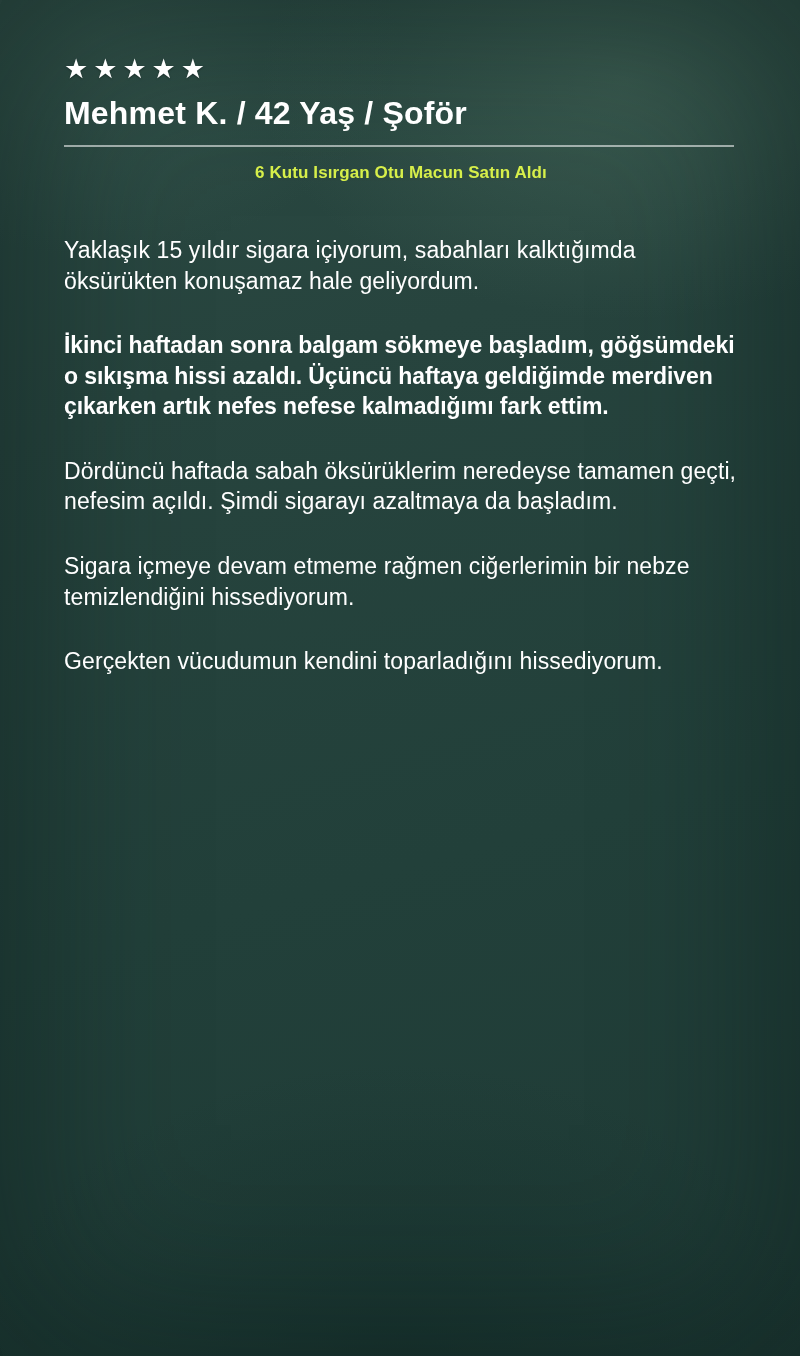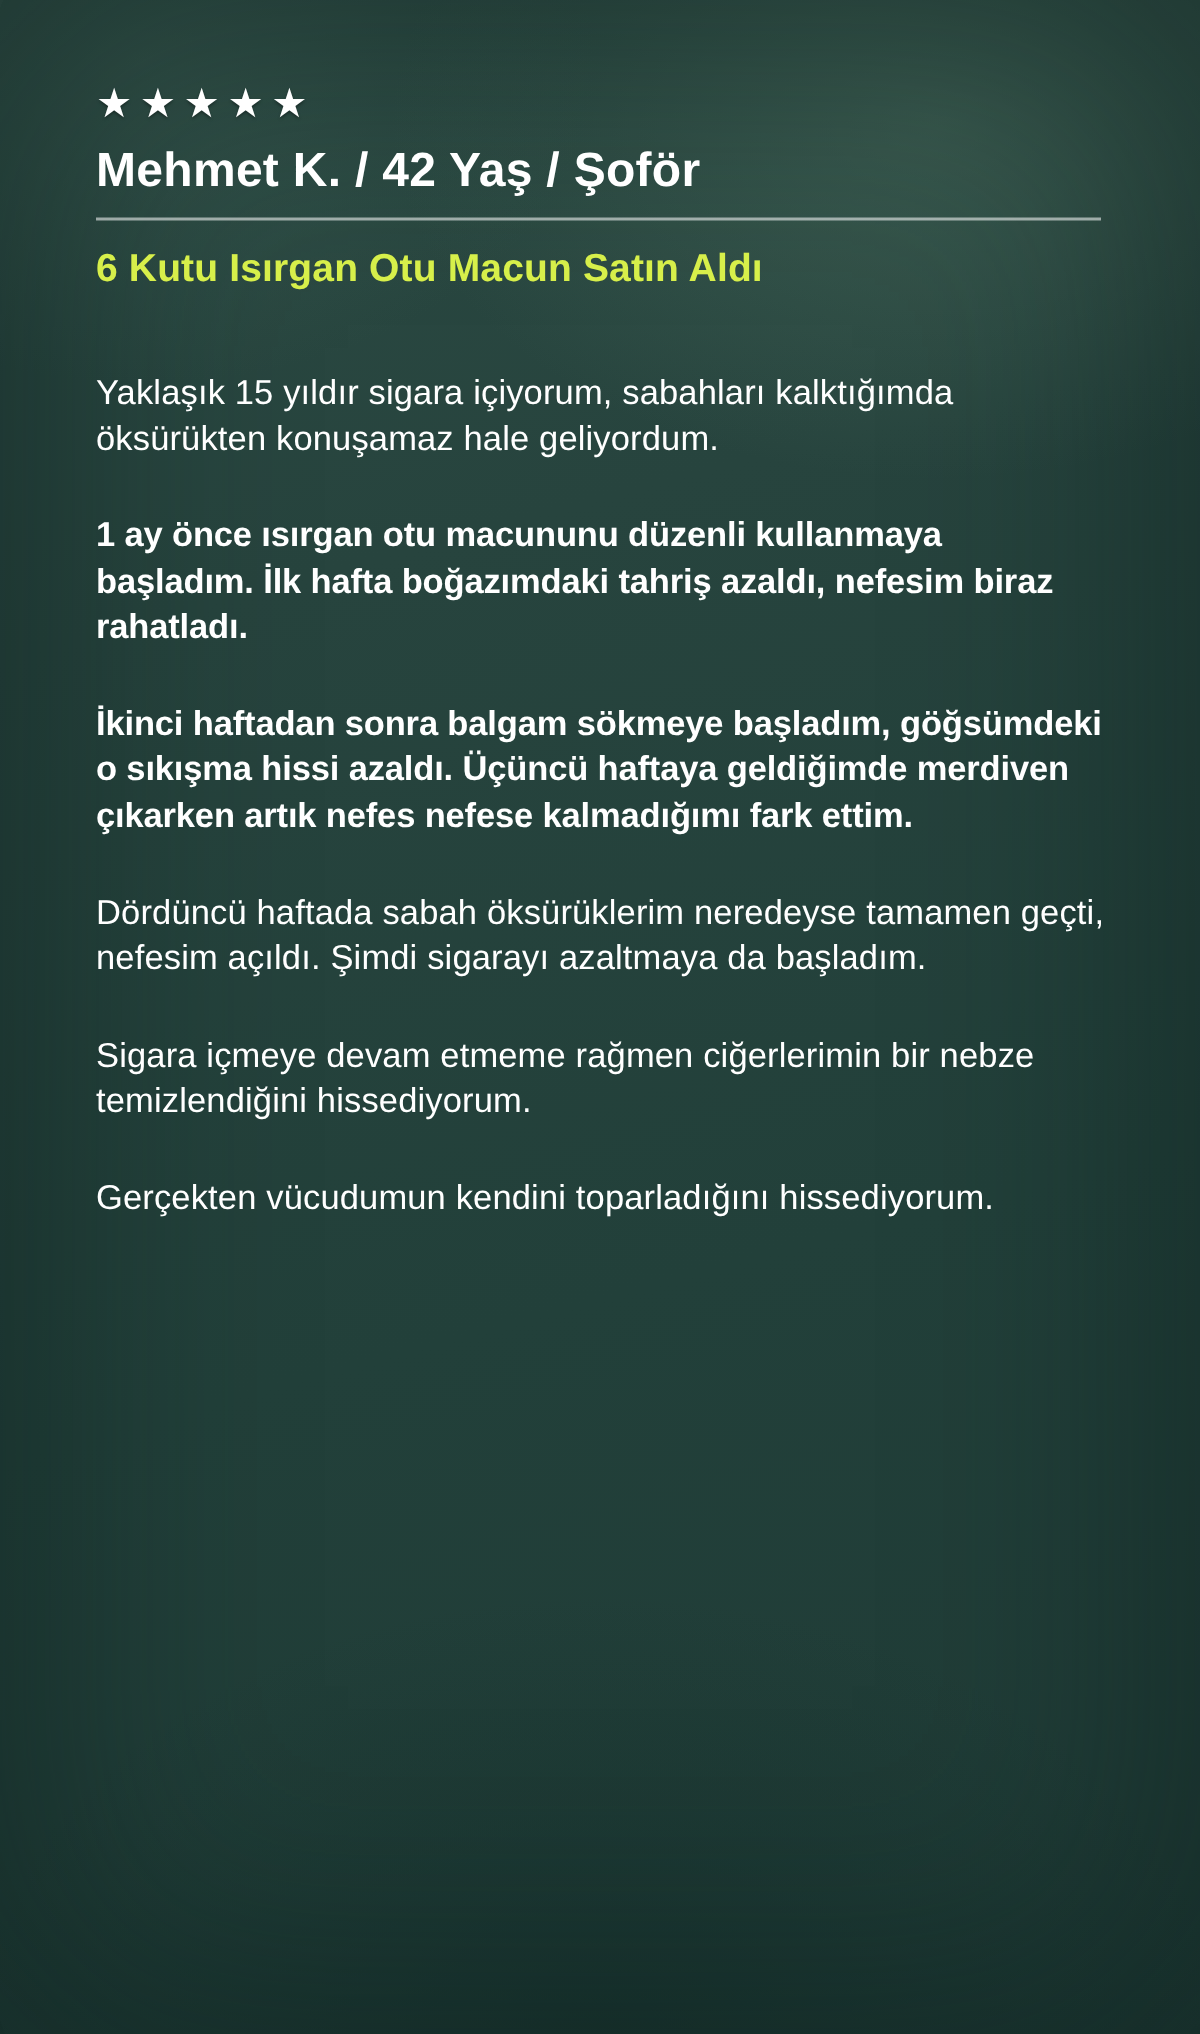--- a/index.html
+++ b/index.html
@@ -60,24 +60,25 @@
     font-weight: 700;
     letter-spacing: 0.2px;
     line-height: 1.25;
     padding-bottom: 12px;
     border-bottom: 2px solid rgba(255,255,255,0.55);
     margin: 0 4px 0 2px;
   }
 
   .purchase {
     color: #d7ef4a;
-    font-size: 26px;
+    font-size: 17px;
     font-weight: bold;
     letter-spacing: 0.1px;
     margin: 16px 0 0 2px;
+    text-align: center;
   }
 
   .body {
     margin-top: 52px;
   }
 
   .para {
     color: #ffffff;
     font-size: 23px;
     line-height: 1.33;
@@ -103,21 +104,20 @@
   <div class="content">
 
     <div class="stars">★★★★★</div>
 
     <div class="author">Mehmet K. / 42 Yaş / Şoför</div>
 
     <div class="purchase">6 Kutu Isırgan Otu Macun Satın Aldı</div>
 
     <div class="body">
       <p class="para">Yaklaşık 15 yıldır sigara içiyorum, sabahları kalktığımda öksürükten konuşamaz hale geliyordum.</p>
-      <p class="para bold">1 ay önce ısırgan otu macununu düzenli kullanmaya başladım. İlk hafta boğazımdaki tahriş azaldı, nefesim biraz rahatladı.</p>
       <p class="para bold">İkinci haftadan sonra balgam sökmeye başladım, göğsümdeki o sıkışma hissi azaldı. Üçüncü haftaya geldiğimde merdiven çıkarken artık nefes nefese kalmadığımı fark ettim.</p>
       <p class="para">Dördüncü haftada sabah öksürüklerim neredeyse tamamen geçti, nefesim açıldı. Şimdi sigarayı azaltmaya da başladım.</p>
       <p class="para">Sigara içmeye devam etmeme rağmen ciğerlerimin bir nebze temizlendiğini hissediyorum.</p>
       <p class="para">Gerçekten vücudumun kendini toparladığını hissediyorum.</p>
     </div>
 
   </div>
 </div>
 
 </body></html>

